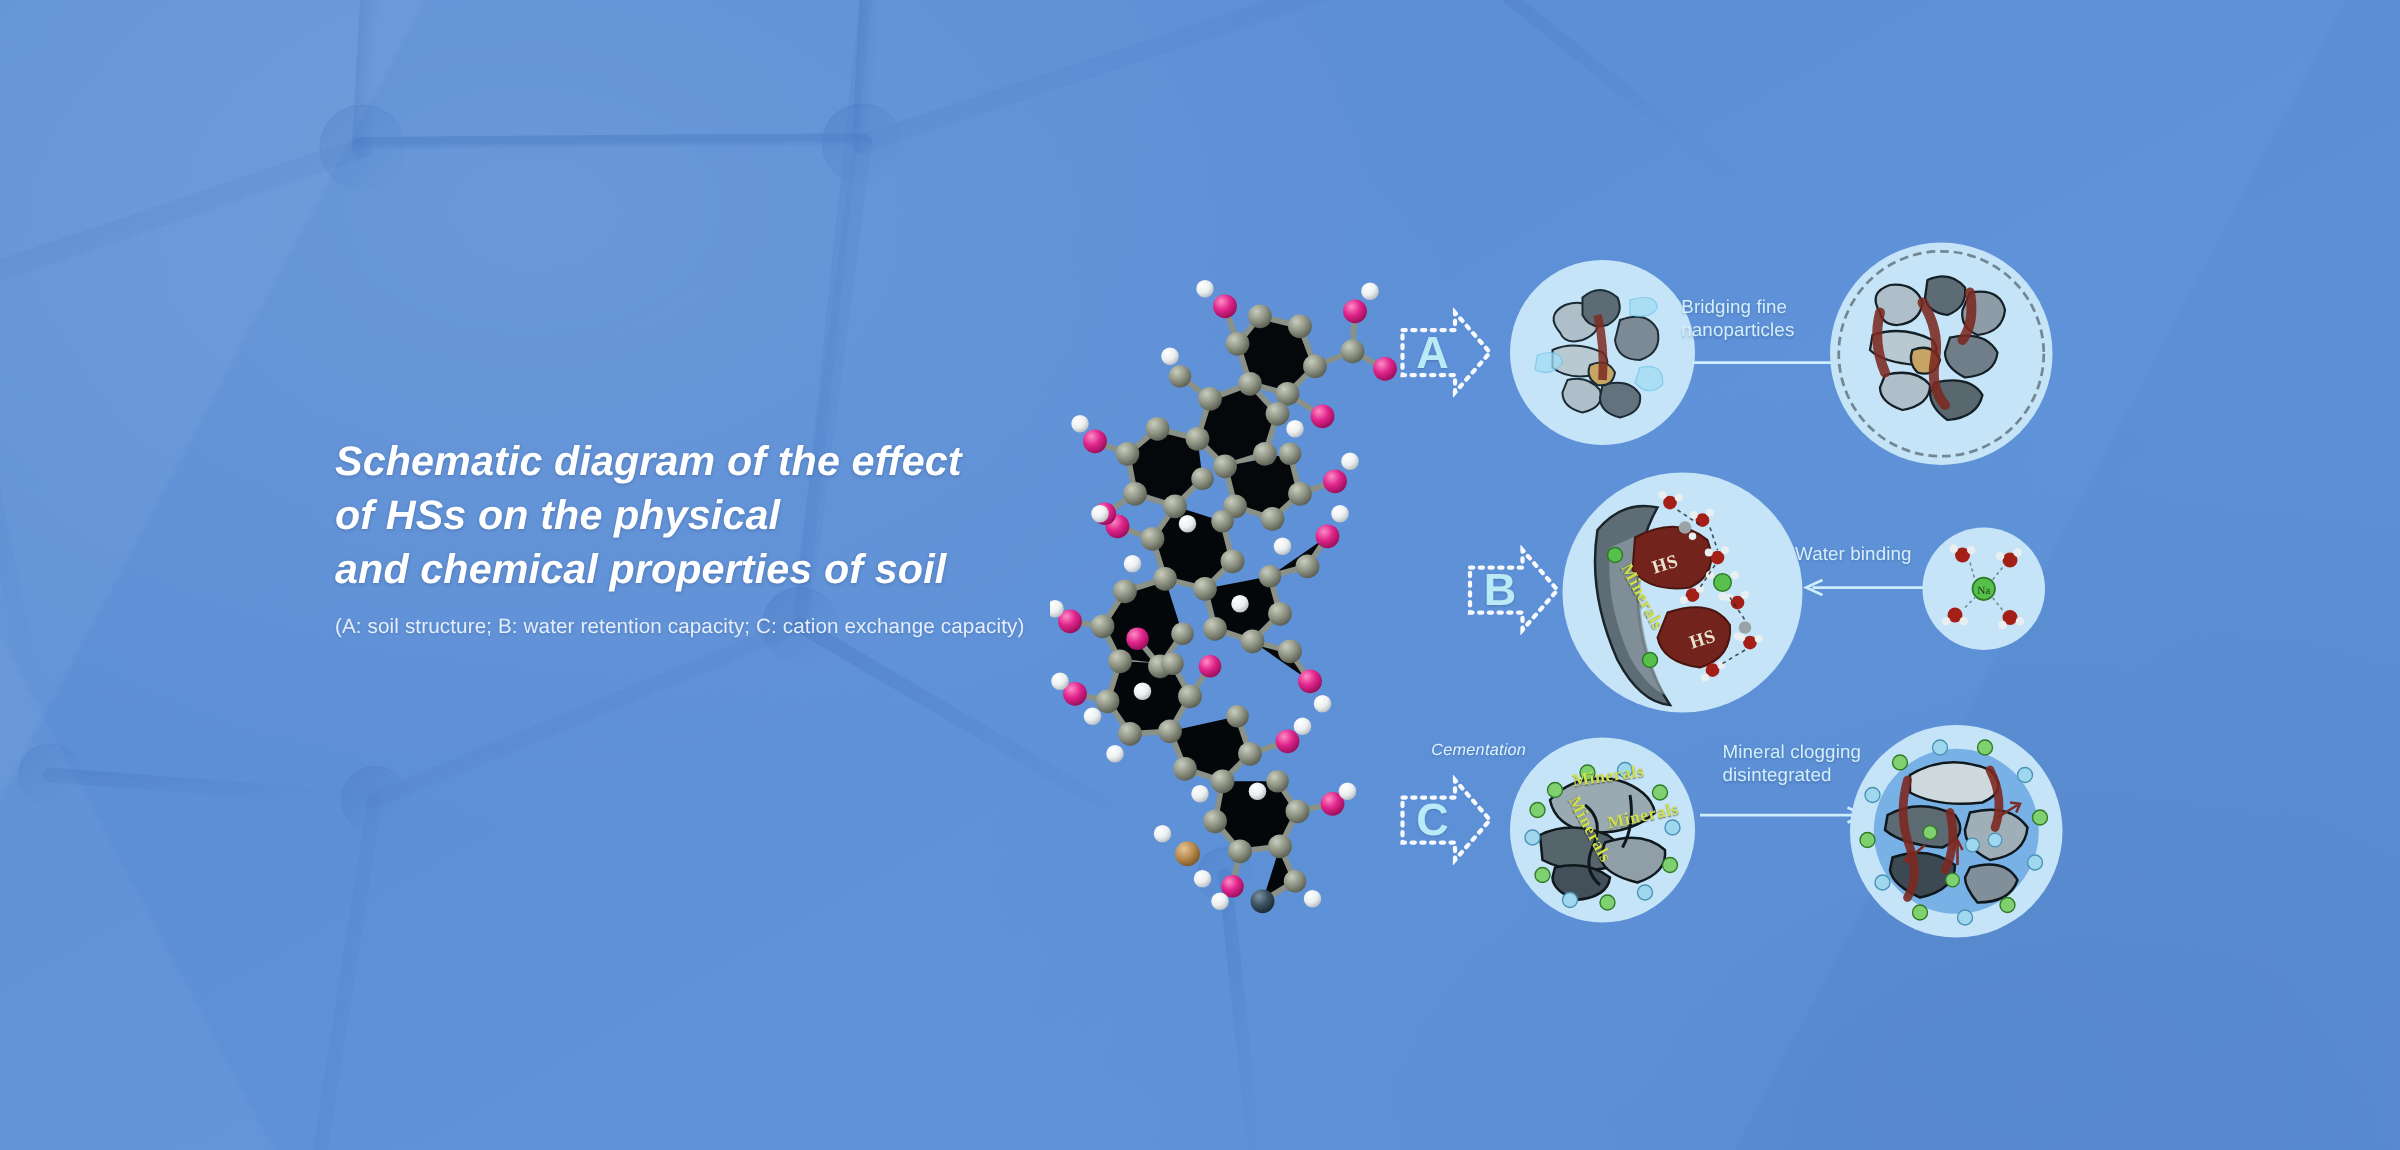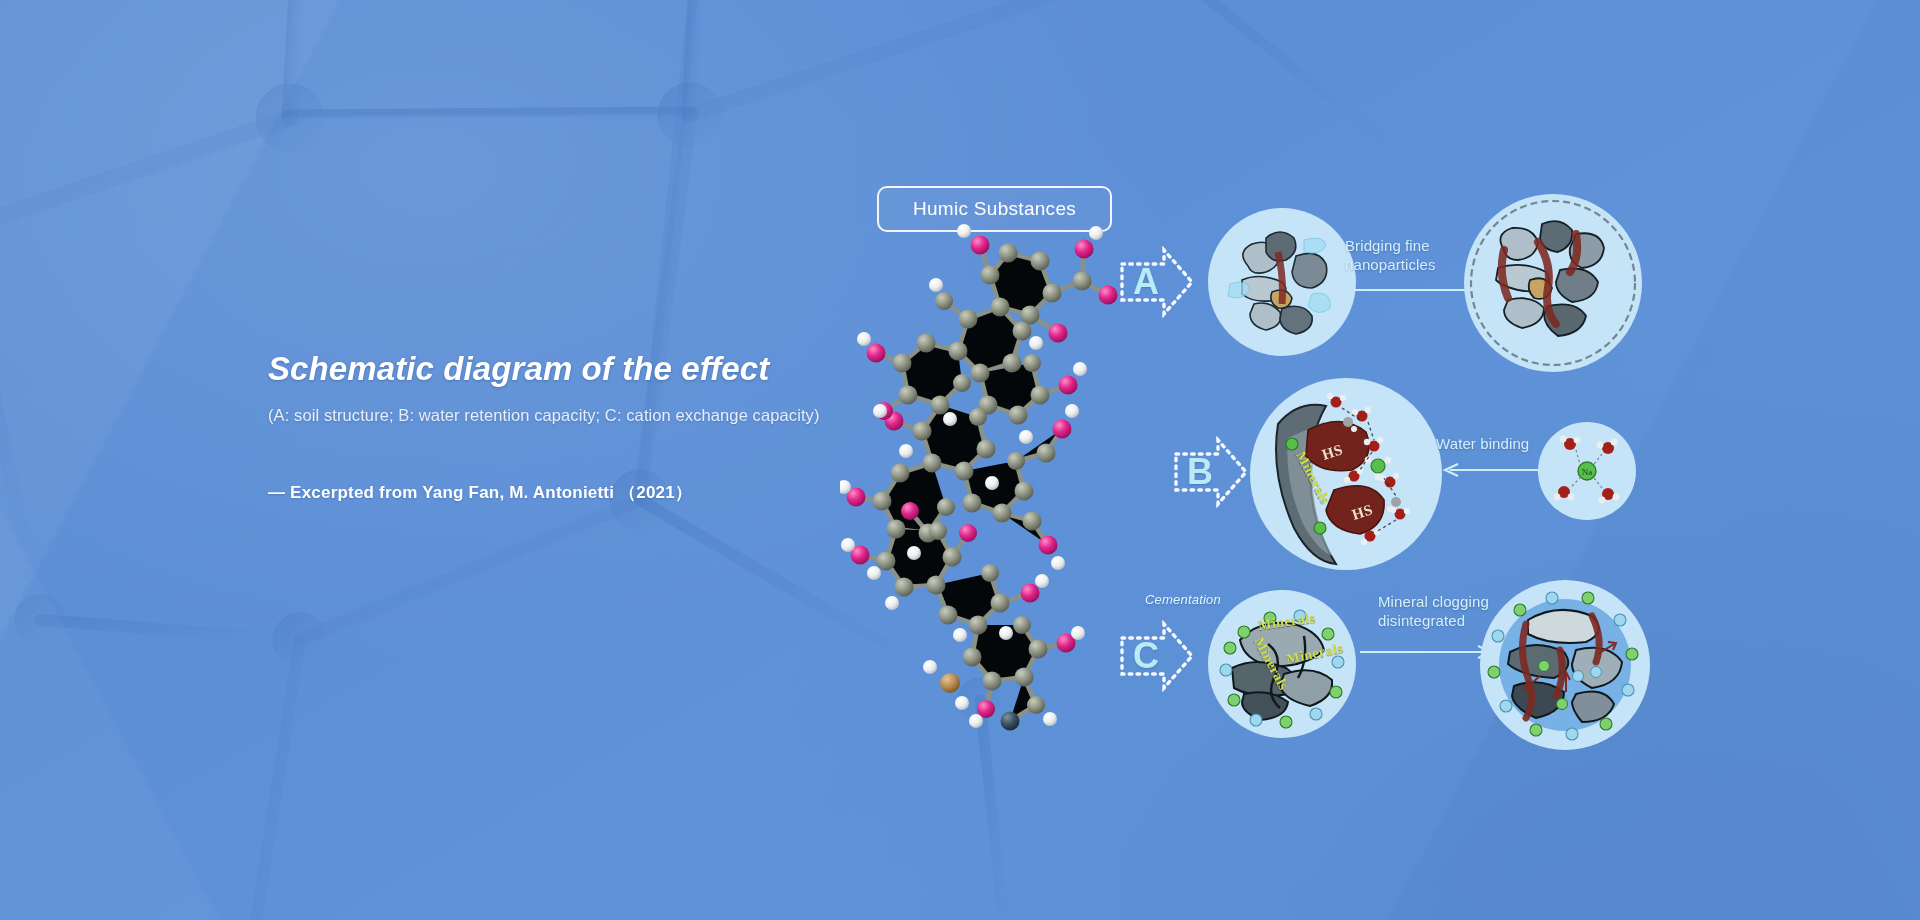--- a/index.html
+++ b/index.html
@@ -130,28 +130,26 @@
       <circle cx="40" cy="620" r="25"></circle>
       <circle cx="980" cy="700" r="22"></circle>
       <circle cx="1160" cy="-40" r="26"></circle>
     </g>
   </svg>
   <div class="bg-diag"></div>
 
   <div class="left-block">
     <div class="title">
       <span class="l">Schematic diagram of the effect</span>
+      <span class="l">of HSs on the physical</span>
+      <span class="l">and chemical properties of soil</span>
     </div>
     <div class="caption">(A: soil structure; B: water retention capacity; C: cation exchange capacity)</div>
-    <div class="attrib">— Excerpted from Yang Fan, M. Antonietti （2021）</div>
-  </div>
-
-  <div class="hs-pill">
-    <span>Humic Substances</span>
-  </div>
+  </div>
+
 
   <svg class="molecule" viewBox="0 0 330 520">
     <defs>
       <radialGradient id="gC" cx="35%" cy="30%" r="72%">
         <stop offset="0%" stop-color="#c9cdbd"></stop>
           <stop offset="55%" stop-color="#8f9485"></stop>
         <stop offset="100%" stop-color="#5c6154"></stop>
       </radialGradient>
       <radialGradient id="gO" cx="35%" cy="30%" r="72%">
         <stop offset="0%" stop-color="#ff8cc6"></stop>

